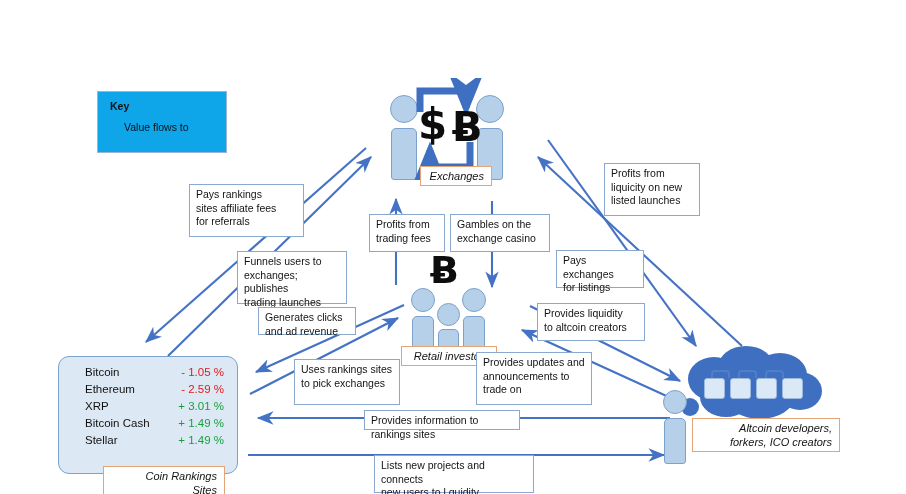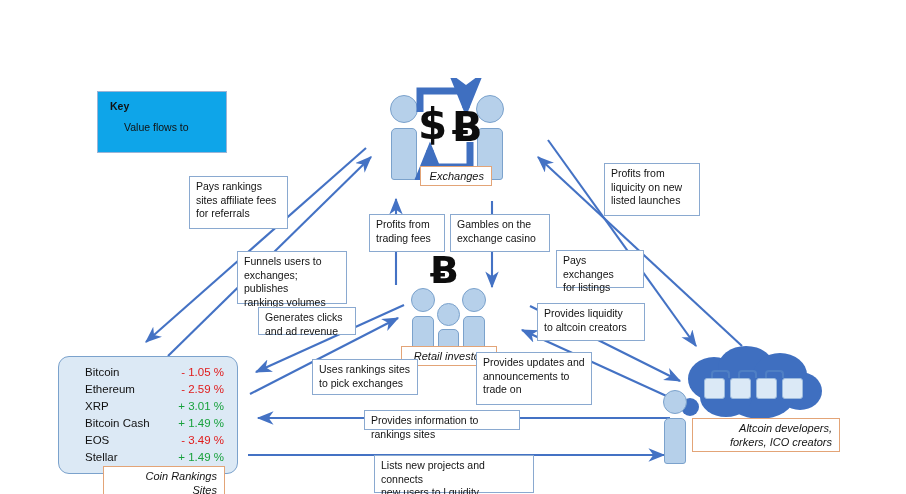--- a/index.html
+++ b/index.html
@@ -247,55 +247,51 @@
     </div>
     <div class="rank-row">
       <span class="rank-name">XRP</span>
       <span class="rank-val up">+ 3.01 %</span>
     </div>
     <div class="rank-row">
       <span class="rank-name">Bitcoin Cash</span>
       <span class="rank-val up">+ 1.49 %</span>
     </div>
     <div class="rank-row">
-      <span class="rank-name">EOS</span>
-      <span class="rank-val down">- 3.49 %</span>
-    </div>
-    <div class="rank-row">
       <span class="rank-name">Stellar</span>
       <span class="rank-val up">+ 1.49 %</span>
     </div>
   </div>
   <div class="caption" style="left:103px; top:466px; width:122px;padding-left:32px;">Coin Rankings Sites</div>
 
-  <div class="tbox" style="left:189px; top:176px; width:99px; height:53px;">Pays rankings
+  <div class="tbox" style="left:189px; top:184px; width:115px; height:53px;">Pays rankings
 sites affiliate fees
 for referrals</div>
 
   <div class="tbox" style="left:237px; top:251px; width:110px; height:53px;">Funnels users to
 exchanges; publishes
-rankings volumes</div>
+trading launches</div>
 
   <div class="tbox" style="left:369px; top:214px; width:76px; height:38px;">Profits from
 trading fees</div>
 
   <div class="tbox" style="left:450px; top:214px; width:100px; height:38px;">Gambles on the
 exchange casino</div>
 
   <div class="tbox" style="left:604px; top:163px; width:96px; height:53px;">Profits from
 liquicity on new
 listed launches</div>
 
   <div class="tbox" style="left:556px; top:250px; width:88px; height:38px;">Pays exchanges
 for listings</div>
 
   <div class="tbox" style="left:258px; top:307px; width:98px; height:28px;">Generates clicks
 and ad revenue</div>
 
-  <div class="tbox" style="left:312px; top:359px; width:106px; height:36px;">Uses rankings sites
+  <div class="tbox" style="left:294px; top:359px; width:106px; height:46px;">Uses rankings sites
 to pick exchanges</div>
 
   <div class="tbox" style="left:537px; top:303px; width:108px; height:38px;">Provides liquidity
 to altcoin creators</div>
 
   <div class="tbox" style="left:476px; top:352px; width:116px; height:53px;">Provides updates and
 announcements to
 trade on</div>
 
   <div class="tbox" style="left:364px; top:410px; width:156px; height:20px; text-align:left;">Provides information to rankings sites</div>

